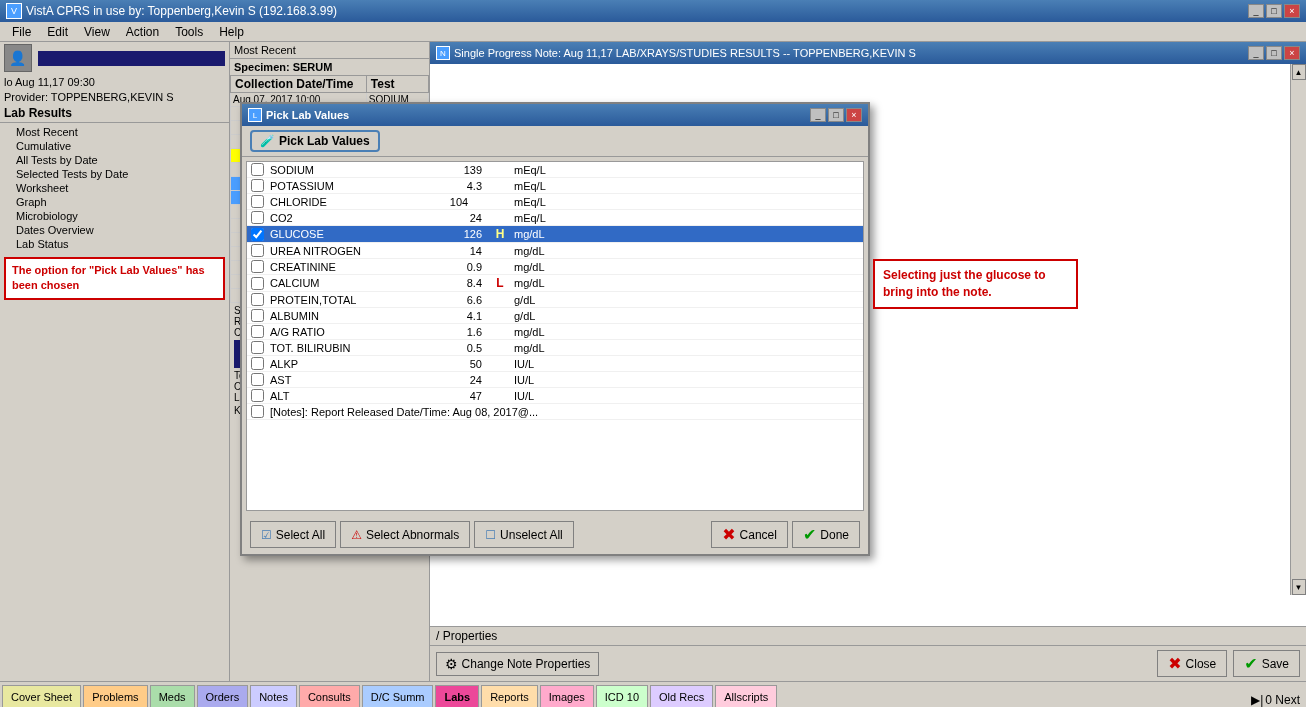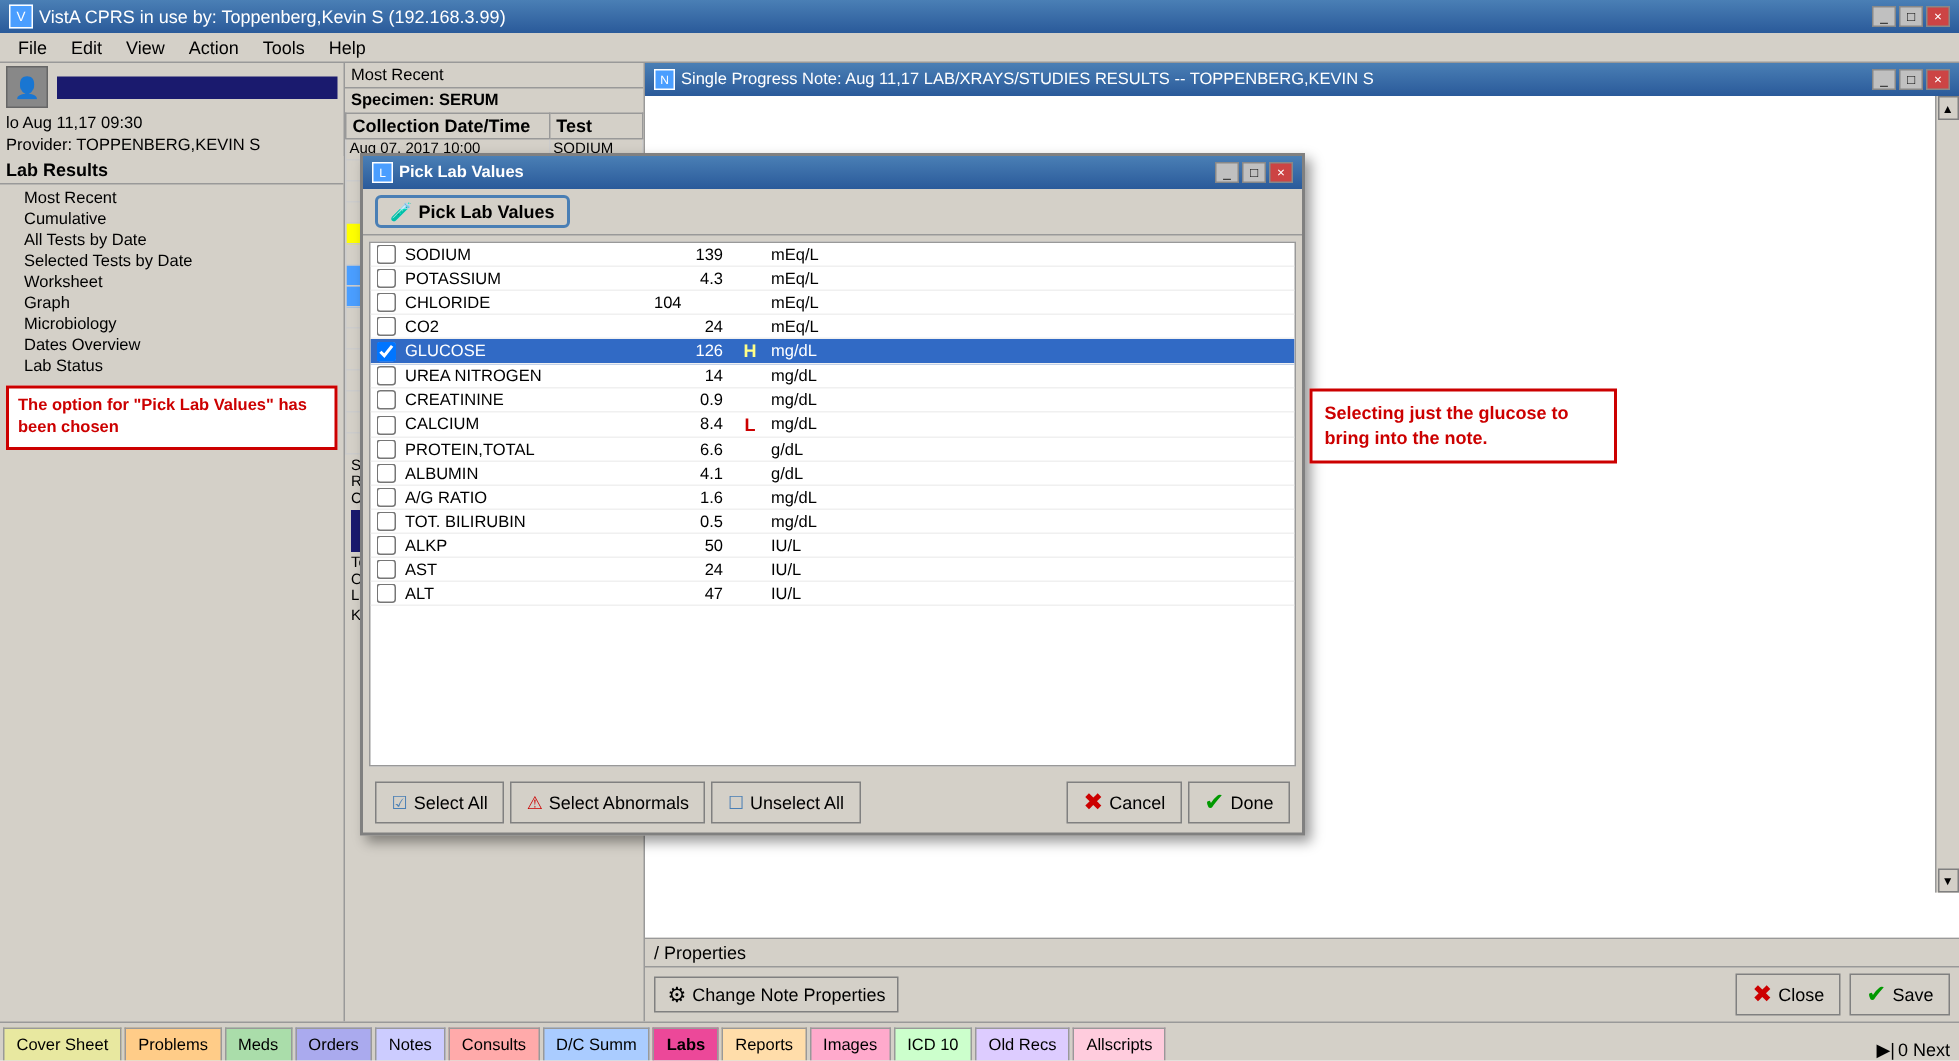--- a/index.html
+++ b/index.html
@@ -535,21 +535,21 @@
           <div class="lab-row">
             <input type="checkbox" style="width: 13px; height: 13px;">
             <span class="lab-name" style="width:160px;font-size:11px;">POTASSIUM</span>
             <span class="lab-value" style="width:50px;text-align:right;padding-right:4px;font-size:11px;">4.3</span>
             <span style="min-width:16px;"></span>
             <span class="lab-unit" style="width:60px;font-size:11px;">mEq/L</span>
           </div>
           <div class="lab-row">
             <input type="checkbox" style="width: 13px; height: 13px;">
             <span class="lab-name" style="width:160px;font-size:11px;">CHLORIDE</span>
-            <span class="lab-value" style="width:50px;text-align:left;padding-right:4px;font-size:11px;">104</span>
+            <span class="lab-value" style="width:50px;text-align:center;padding-right:4px;font-size:11px;">104</span>
             <span style="min-width:16px;"></span>
             <span class="lab-unit" style="width:60px;font-size:11px;">mEq/L</span>
           </div>
           <div class="lab-row">
             <input type="checkbox" style="width: 13px; height: 13px;">
             <span class="lab-name" style="width:160px;font-size:11px;">CO2</span>
             <span class="lab-value" style="width:50px;text-align:right;padding-right:4px;font-size:11px;">24</span>
             <span style="min-width:16px;"></span>
             <span class="lab-unit" style="width:60px;font-size:11px;">mEq/L</span>
           </div>
@@ -622,20 +622,24 @@
             <span class="lab-value" style="width:50px;text-align:right;padding-right:4px;font-size:11px;">24</span>
             <span style="min-width:16px;"></span>
             <span class="lab-unit" style="width:60px;font-size:11px;">IU/L</span>
           </div>
           <div class="lab-row">
             <input type="checkbox" style="width: 13px; height: 13px;">
             <span class="lab-name" style="width:160px;font-size:11px;">ALT</span>
             <span class="lab-value" style="width:50px;text-align:right;padding-right:4px;font-size:11px;">47</span>
             <span style="min-width:16px;"></span>
             <span class="lab-unit" style="width:60px;font-size:11px;">IU/L</span>
+          </div>
+          <div class="lab-row">
+            <input type="checkbox" style="width: 13px; height: 13px;">
+            <span style="font-size:11px;">[Notes]: Report Released Date/Time: Aug 08, 2017@...</span>
           </div>
         </div>
 
       <div style="position:absolute; right:-210px; top:155px; background:white; border:2px solid #cc0000; padding:6px 8px; font-size:12px; font-weight:bold; color:#cc0000; width:205px; z-index:200; line-height:1.4;">Selecting just the glucose to bring into the note.</div>
 
       <div class="dialog-footer">
         <div style="display:flex; gap:4px;">
           <button class="btn-select-all">
             <span style="color:#4a7fb5;">☑</span>
             <span>Select All</span>

